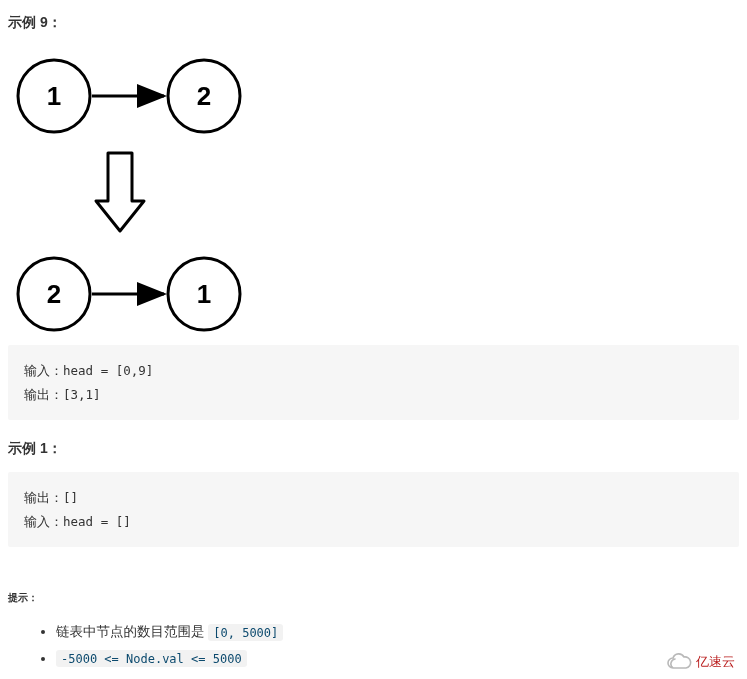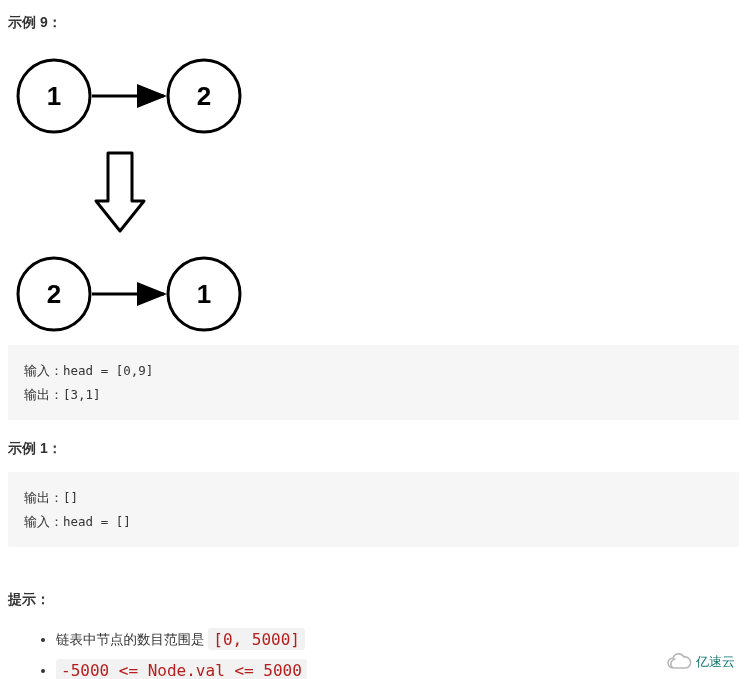--- a/index.html
+++ b/index.html
@@ -32,47 +32,47 @@
   }
   .codeblock .label {
     font-family: Liberation Serif, serif;
   }
   .codeblock .mono {
     font-family: Menlo, Consolas, monospace;
     font-size: 12.5px;
   }
   .hints-title {
     font-weight: 700;
-    font-size: 14px;
+    font-size: 10px;
     margin: 44px 0 16px 0;
     color: #333;
   }
   ul.hints {
     margin: 0 0 4px 0;
     padding-left: 48px;
   }
   ul.hints li {
     margin: 4px 0;
     font-size: 13.5px;
     color: #333;
     line-height: 1.7;
   }
   .inline-code {
     font-family: Menlo, Consolas, monospace;
     background: #f2f2f2;
     padding: 1.5px 5px;
     border-radius: 3px;
-    color: #b91c1c;
-    font-size: 16px;
+    color: #0c4a6e;
+    font-size: 12px;
   }
   .watermark {
     position: fixed;
     right: 12px;
     bottom: 8px;
-    color: #0f766e;
+    color: #b91c1c;
     font-size: 13px;
     display: flex;
     align-items: flex-start;
     gap: 4px;
   }
   .watermark svg { display: block; }
 </style>
 </head>
 <body>
 

